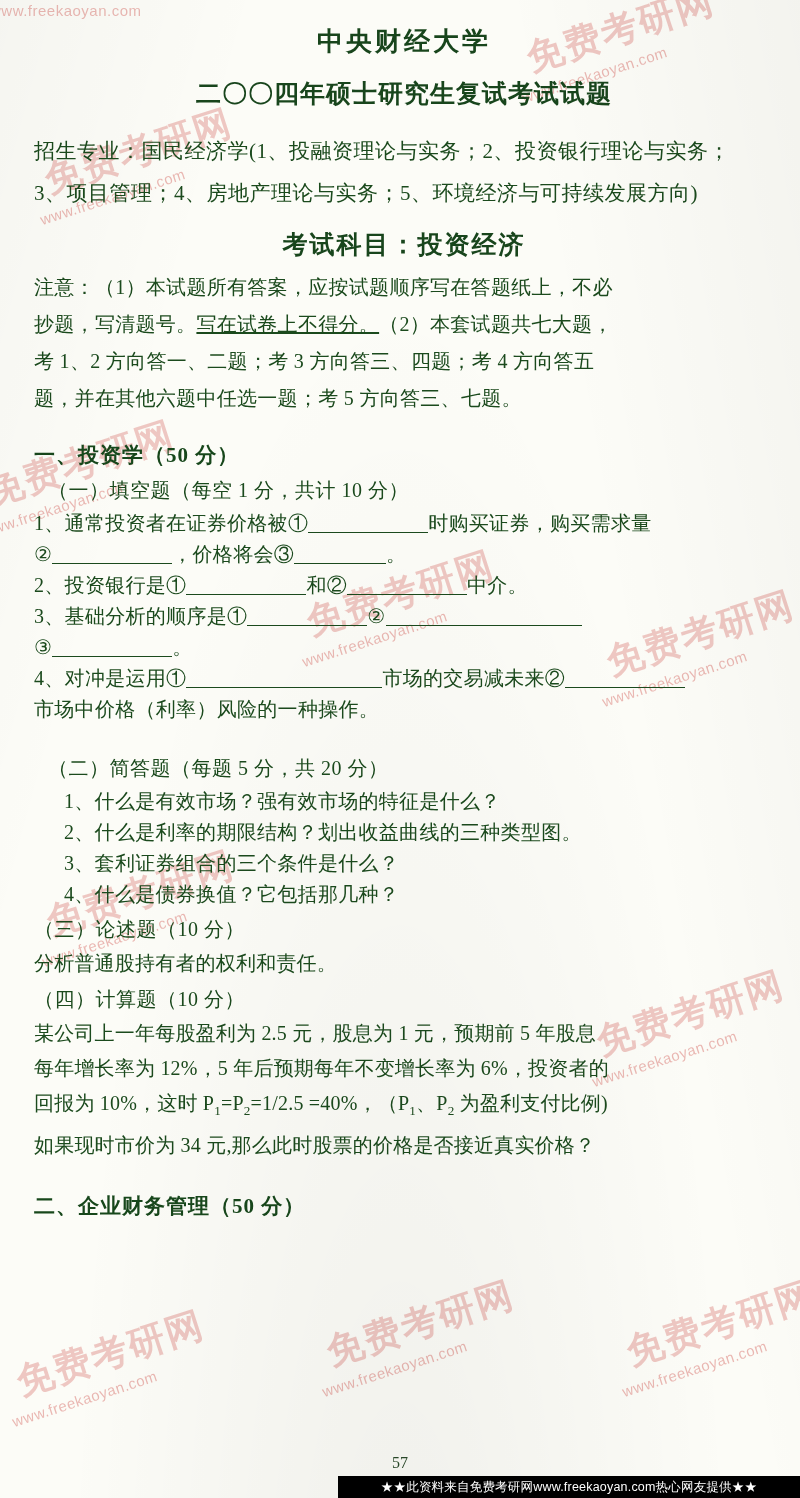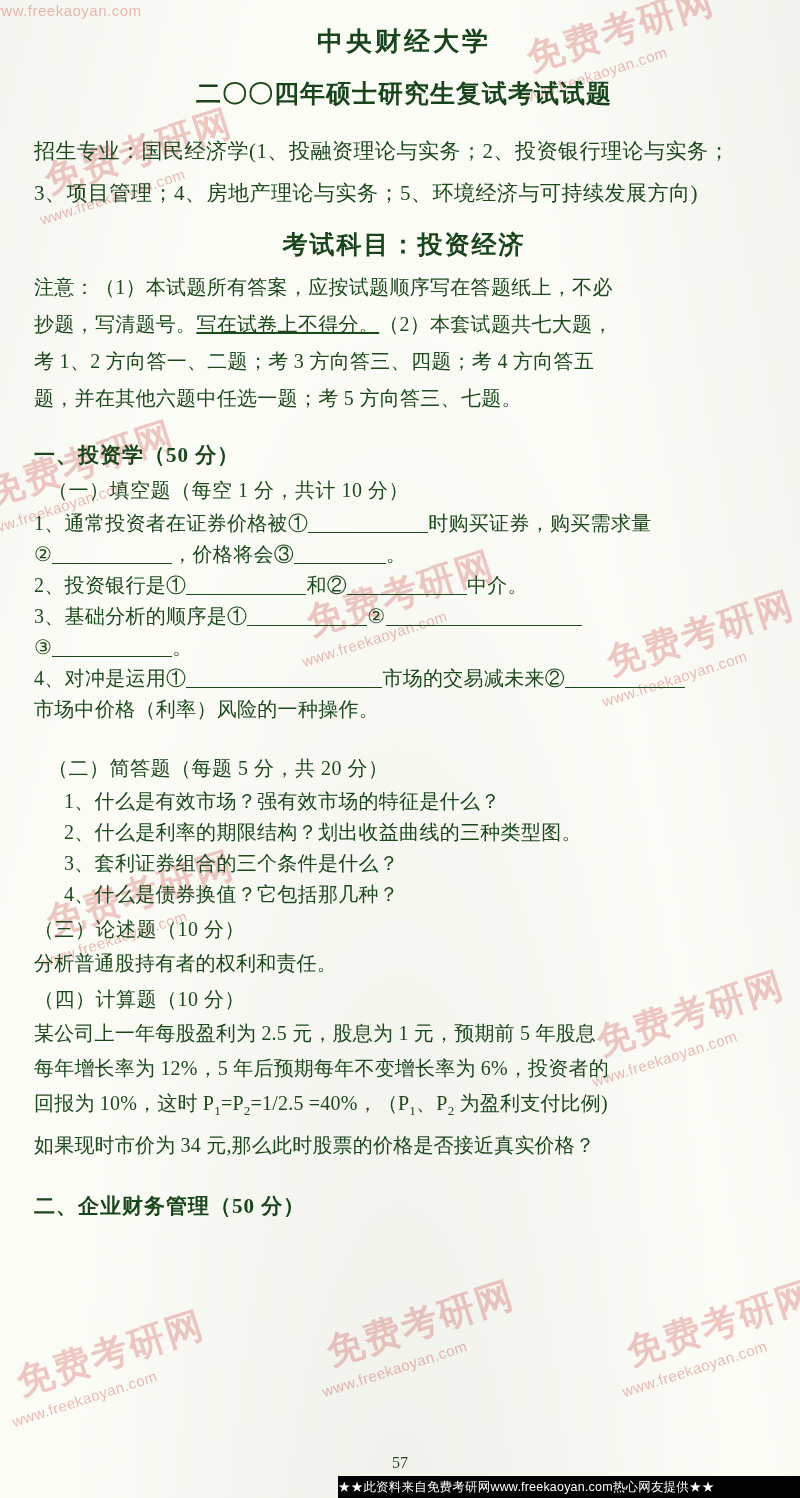--- a/index.html
+++ b/index.html
@@ -167,21 +167,21 @@
     position: absolute;
     left: 338px;
     bottom: 0;
     width: 462px;
     height: 22px;
     background: #000;
     color: #fff;
     font-family: "Liberation Sans", sans-serif;
     font-size: 12.5px;
     line-height: 22px;
-    text-align: left;
+    text-align: center;
     letter-spacing: 0.2px;
     z-index: 6;
     white-space: nowrap;
     overflow: hidden;
   }
   sub { font-size: 0.66em; }
 </style>
 </head>
 <body>
 

